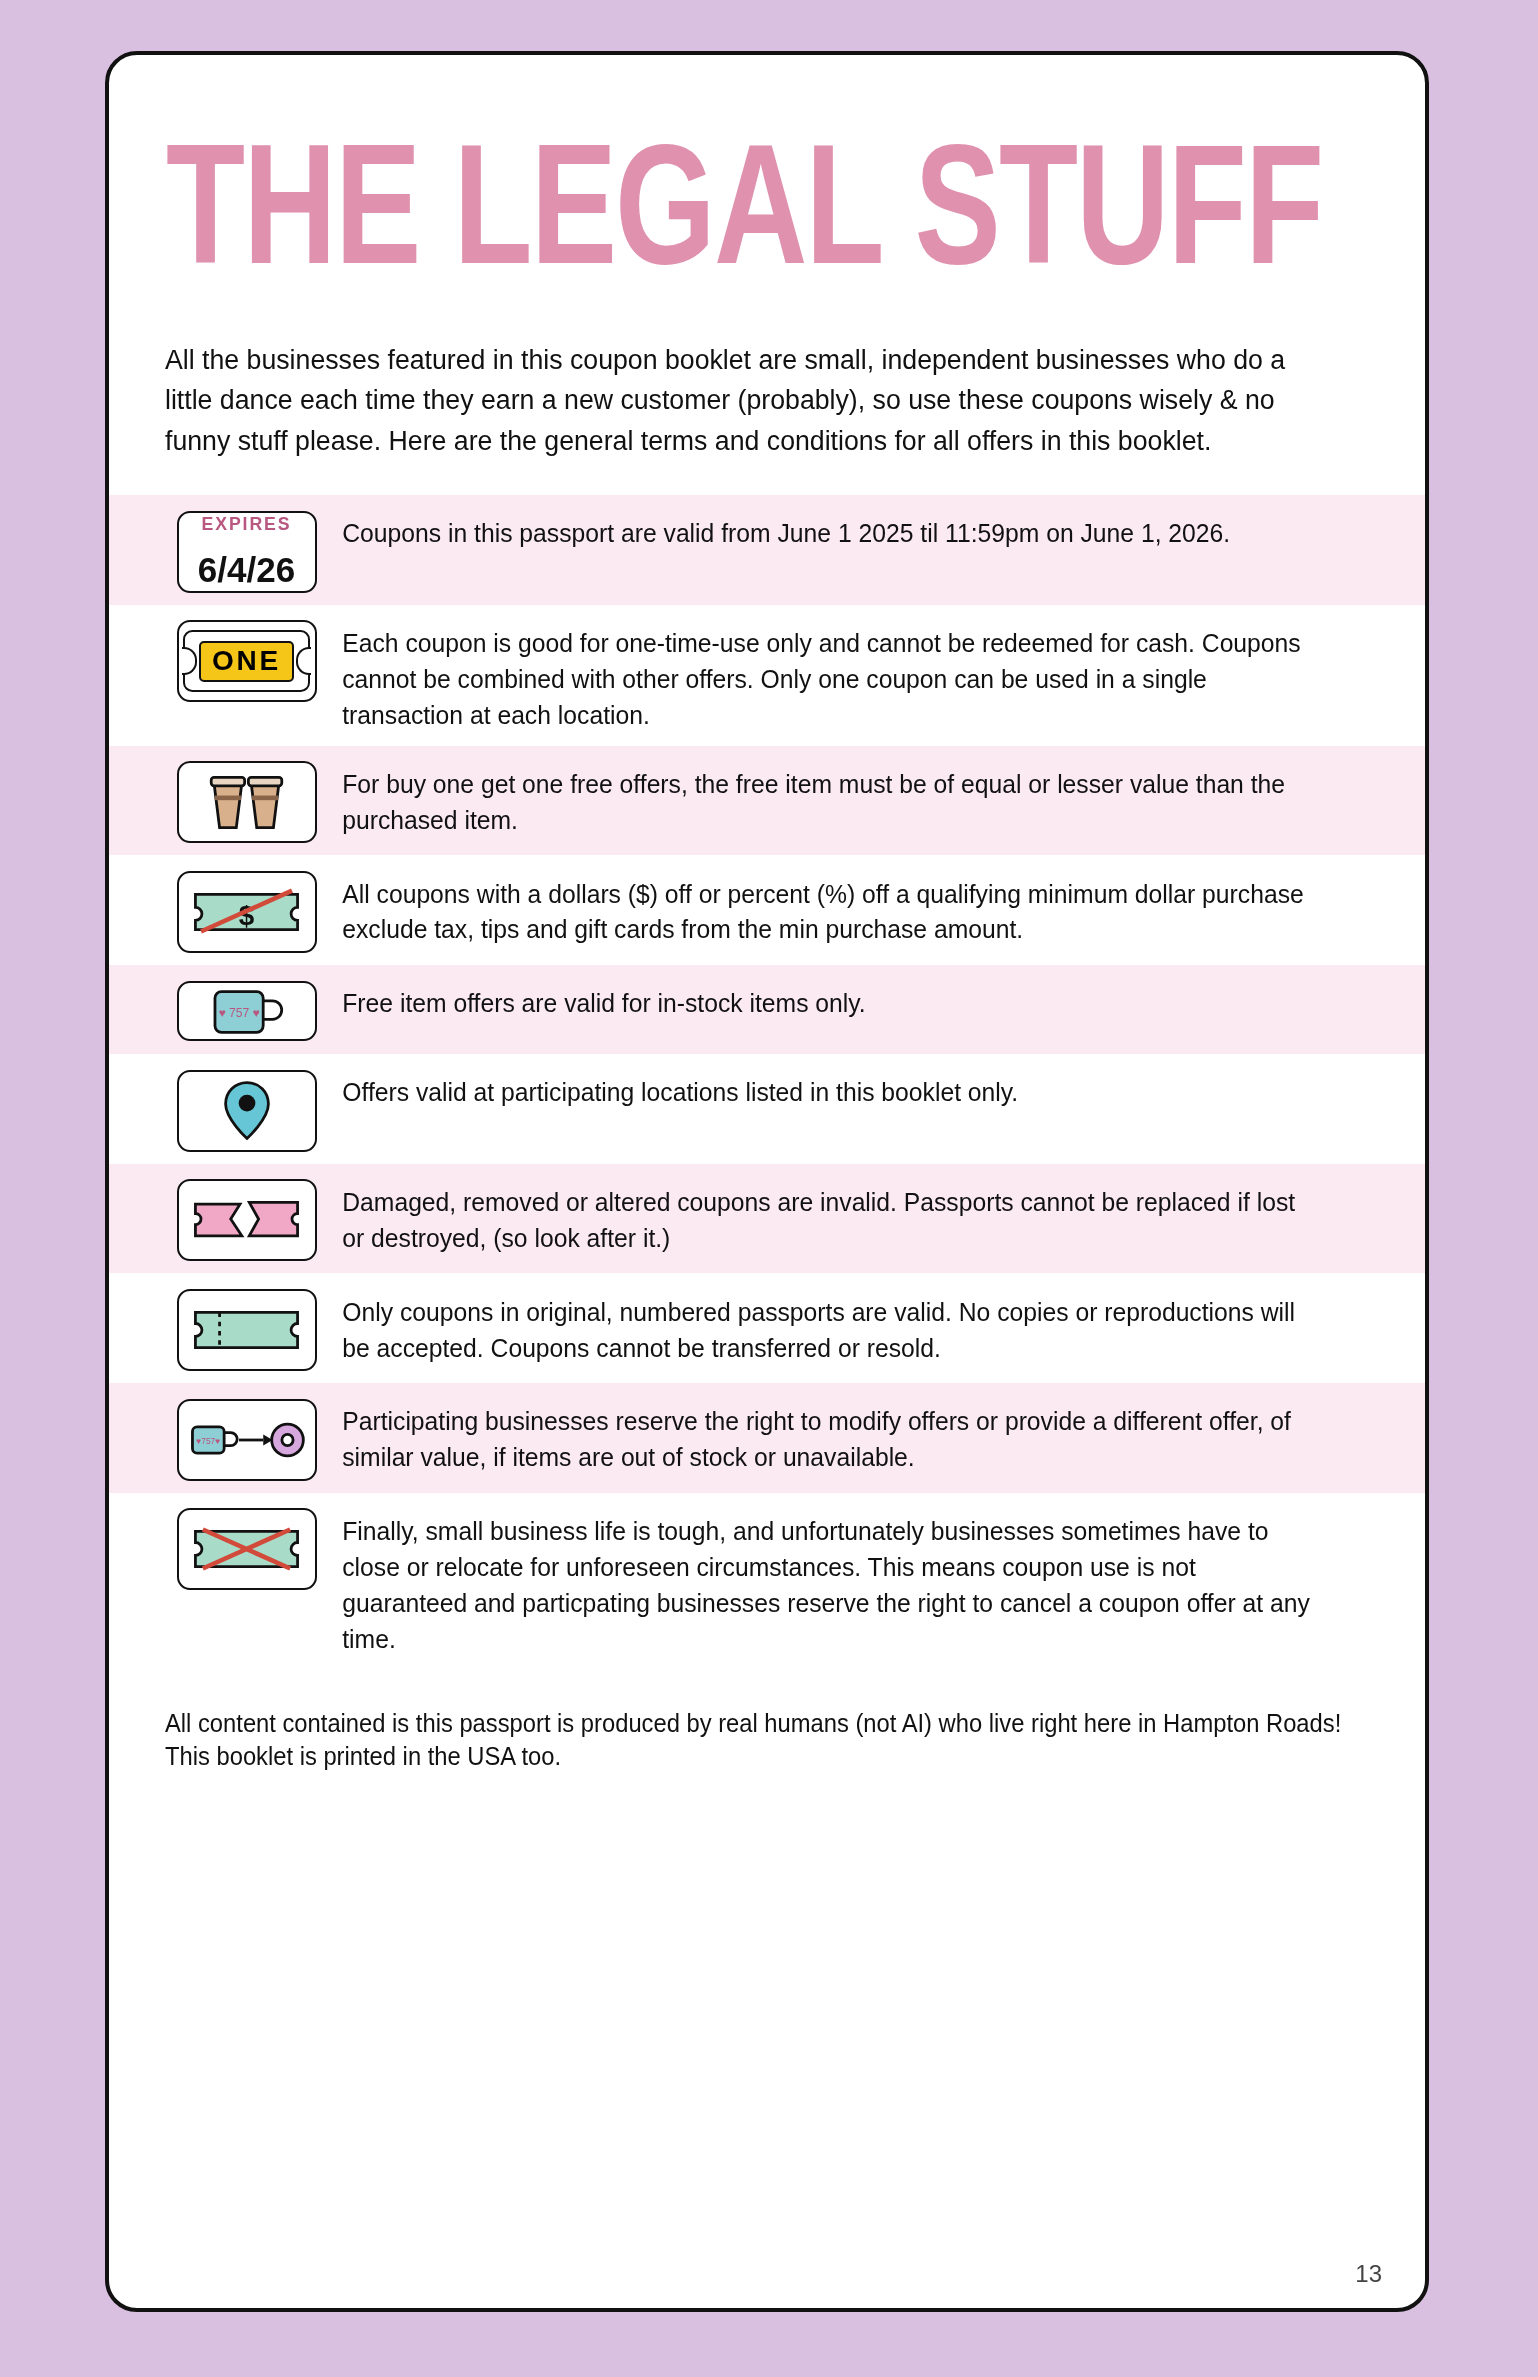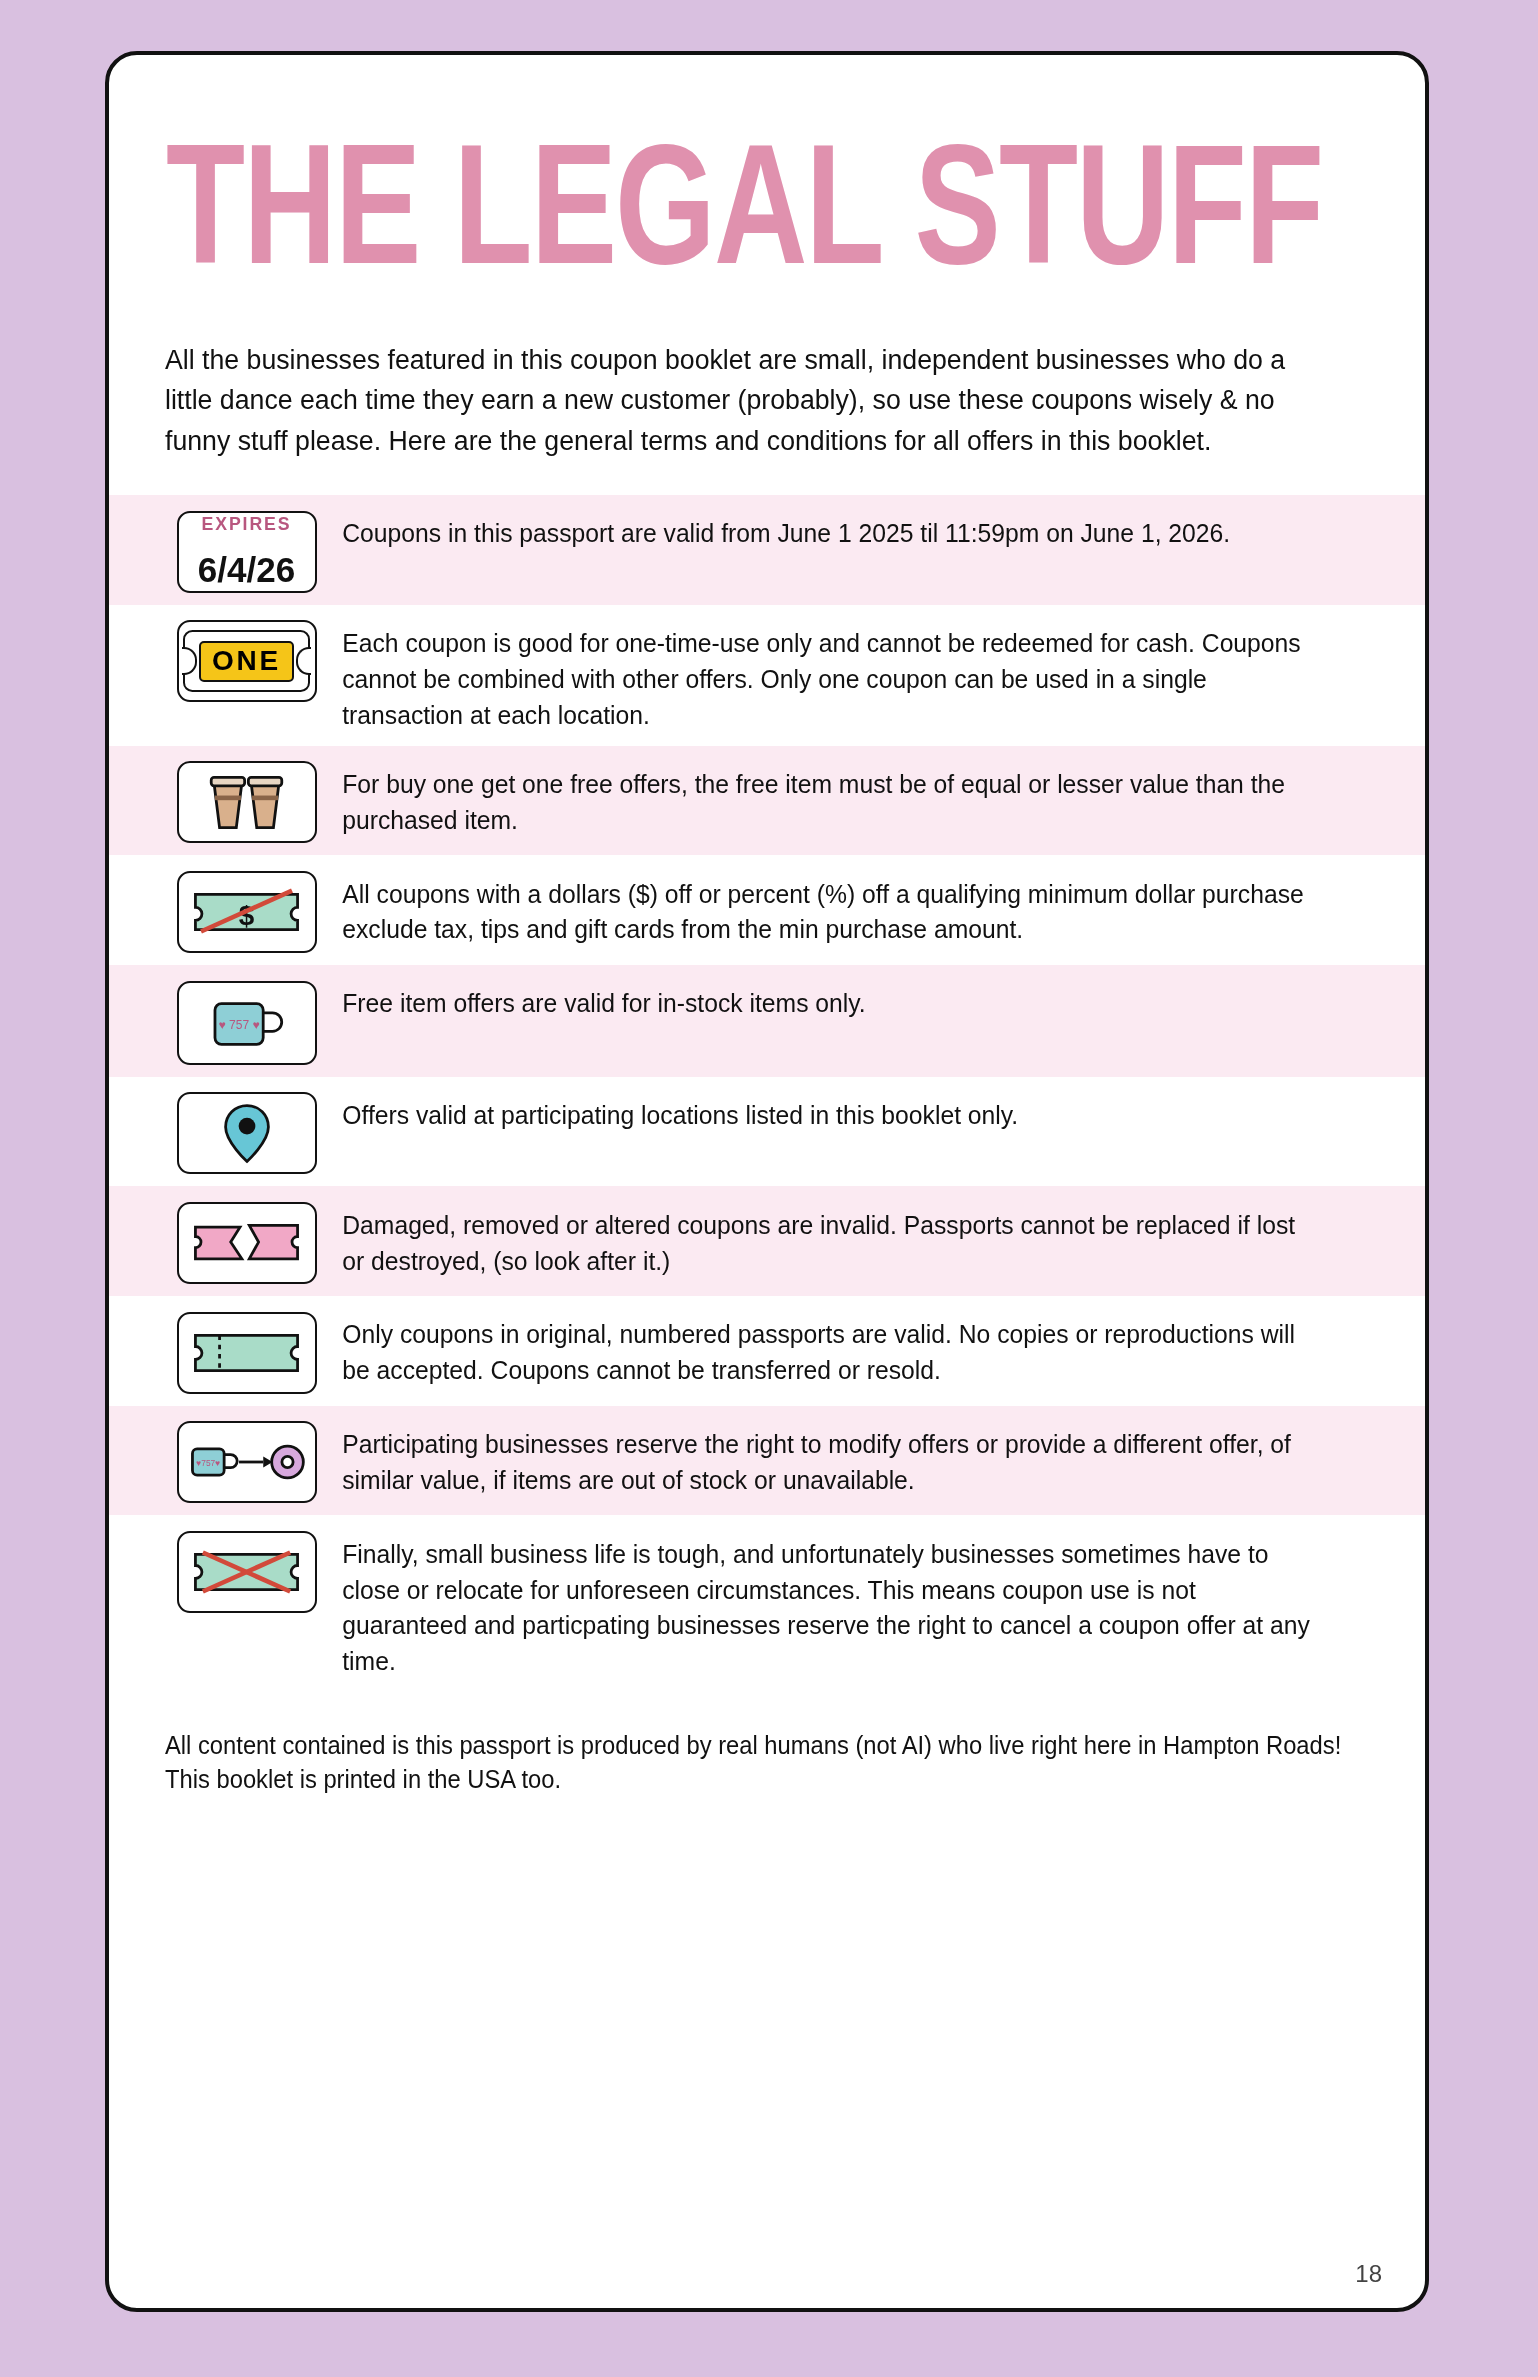--- a/index.html
+++ b/index.html
@@ -88,21 +88,21 @@
     border: 2.8px solid #111;
     border-radius: 13px;
     background: #fff;
     display: flex;
     align-items: center;
     justify-content: center;
     position: relative;
     box-sizing: border-box;
   }
   .ibox.small {
-    height: 84px;
+    height: 60px;
   }
   .exp-label {
     font-size: 17.7px;
     letter-spacing: 1.9px;
     color: #b8577f;
     font-weight: bold;
     line-height: 1;
     margin-bottom: 1.9px;
   }
   .exp-date {
@@ -315,15 +315,15 @@
           </svg>
         </div>
       </div>
       <div class="row-text">Finally, small business life is tough, and unfortunately businesses sometimes have to close or relocate for unforeseen circumstances. This means coupon use is not guaranteed and particpating businesses reserve the right to cancel a coupon offer at any time.</div>
     </div>
 
   </div>
 
   <p class="footer">All content contained is this passport is produced by real humans (not AI) who live right here in Hampton Roads! This booklet is printed in the USA too.</p>
 
-  <div class="page-num">18</div>
+  <div class="page-num">13</div>
 </div>
 
 
 </body></html>

